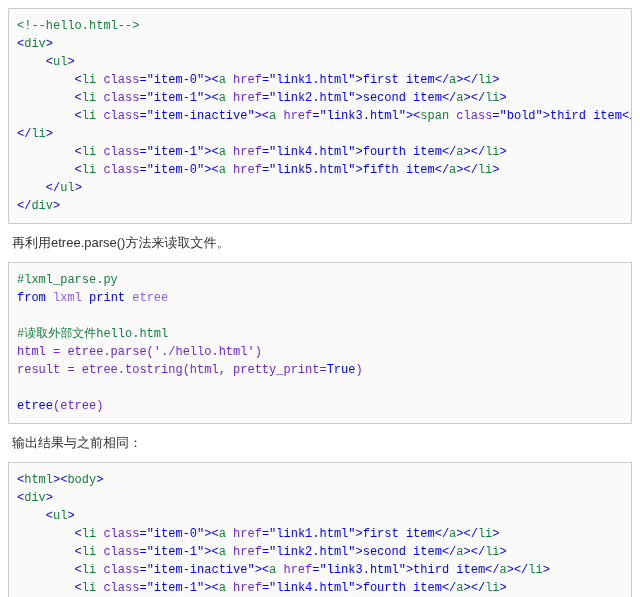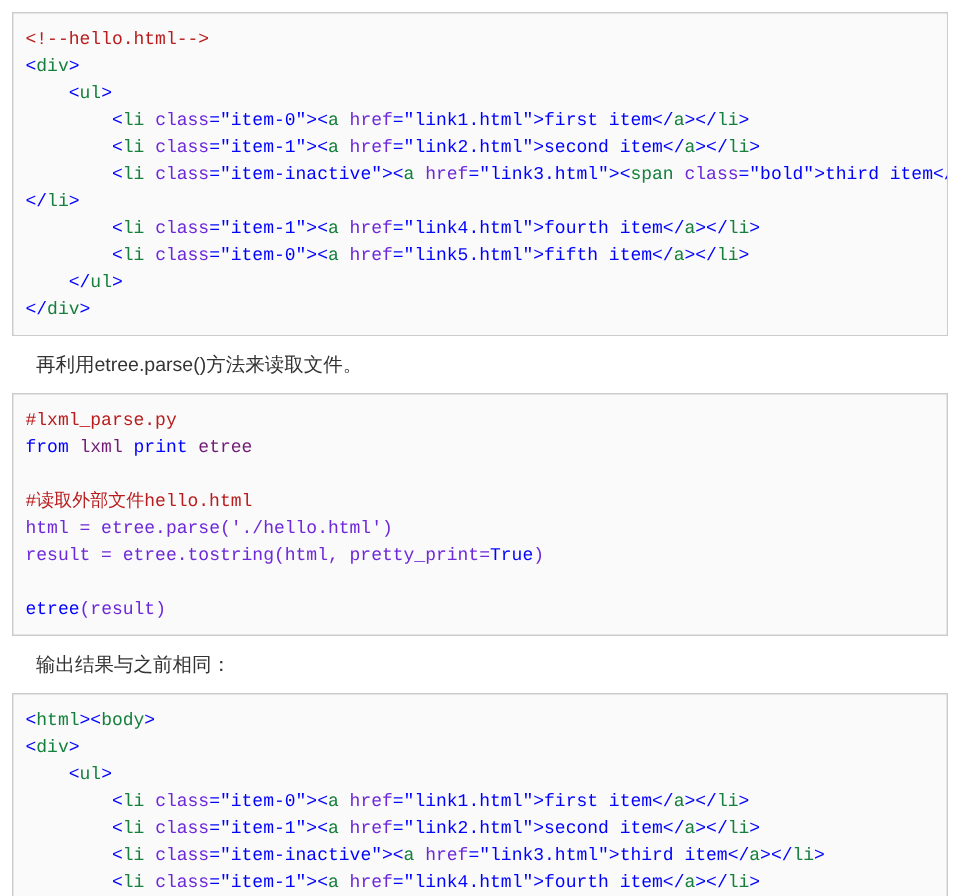--- a/index.html
+++ b/index.html
@@ -1,22 +1,22 @@
 <!DOCTYPE html>
 <html><head>
 <meta charset="utf-8">
 <style>
 body{margin:0;padding:8px;font-family:Arial,sans-serif;font-size:12px;background:#fff;width:640px;box-sizing:border-box}
 .code-block{border:1px solid #ccc;background:#fafafa;padding:8px;margin-bottom:10px;font-family:'Courier New',monospace;font-size:12px;line-height:1.5;white-space:pre;overflow-x:auto}
-.prose{margin:10px 16px;color:#333;font-size:13px}
-.c-green{color:#b91c1c}
+.prose{margin:10px 4px;color:#333;font-size:13px}
+.c-green{color:#15803d}
 .c-blue{color:#0000ff}
 .c-red{color:#6d28d9}
 .c-brown{color:#15803d}
-.c-black{color:#701a75}
+.c-black{color:#8b5cf6}
 </style>
 </head>
 <body>
 
 <div class="code-block"><span class="c-green">&lt;!--hello.html--&gt;</span>
 <span class="c-blue">&lt;</span><span class="c-brown">div</span><span class="c-blue">&gt;</span>
 <span class="c-blue">    &lt;</span><span class="c-brown">ul</span><span class="c-blue">&gt;</span>
 <span class="c-blue">        &lt;</span><span class="c-brown">li</span><span> </span><span class="c-red">class</span><span class="c-blue">="item-0"&gt;&lt;</span><span class="c-brown">a</span><span> </span><span class="c-red">href</span><span class="c-blue">="link1.html"&gt;first item&lt;/</span><span class="c-brown">a</span><span class="c-blue">&gt;&lt;/</span><span class="c-brown">li</span><span class="c-blue">&gt;</span>
 <span class="c-blue">        &lt;</span><span class="c-brown">li</span><span> </span><span class="c-red">class</span><span class="c-blue">="item-1"&gt;&lt;</span><span class="c-brown">a</span><span> </span><span class="c-red">href</span><span class="c-blue">="link2.html"&gt;second item&lt;/</span><span class="c-brown">a</span><span class="c-blue">&gt;&lt;/</span><span class="c-brown">li</span><span class="c-blue">&gt;</span>
 <span class="c-blue">        &lt;</span><span class="c-brown">li</span><span> </span><span class="c-red">class</span><span class="c-blue">="item-inactive"&gt;&lt;</span><span class="c-brown">a</span><span> </span><span class="c-red">href</span><span class="c-blue">="link3.html"&gt;&lt;</span><span class="c-brown">span</span><span> </span><span class="c-red">class</span><span class="c-blue">="bold"&gt;third item&lt;/</span>
@@ -28,21 +28,21 @@
 
 <p class="prose">再利用etree.parse()方法来读取文件。</p>
 
 <div class="code-block"><span class="c-green">#lxml_parse.py</span>
 <span class="c-blue">from</span><span class="c-black"> lxml </span><span class="c-blue">print</span><span class="c-black"> etree</span>
 
 <span class="c-green">#读取外部文件hello.html</span>
 <span class="c-red">html = etree.parse('./hello.html')</span>
 <span class="c-red">result = etree.tostring(html, pretty_print=</span><span class="c-blue">True</span><span class="c-red">)</span>
 
-<span class="c-blue">etree</span><span class="c-red">(result)</span></div>
+<span class="c-blue">etree</span><span class="c-red">(etree)</span></div>
 
 <p class="prose">输出结果与之前相同：</p>
 
 <div class="code-block"><span class="c-blue">&lt;</span><span class="c-brown">html</span><span class="c-blue">&gt;&lt;</span><span class="c-brown">body</span><span class="c-blue">&gt;</span>
 <span class="c-blue">&lt;</span><span class="c-brown">div</span><span class="c-blue">&gt;</span>
 <span class="c-blue">    &lt;</span><span class="c-brown">ul</span><span class="c-blue">&gt;</span>
 <span class="c-blue">        &lt;</span><span class="c-brown">li</span><span> </span><span class="c-red">class</span><span class="c-blue">="item-0"&gt;&lt;</span><span class="c-brown">a</span><span> </span><span class="c-red">href</span><span class="c-blue">="link1.html"&gt;first item&lt;/</span><span class="c-brown">a</span><span class="c-blue">&gt;&lt;/</span><span class="c-brown">li</span><span class="c-blue">&gt;</span>
 <span class="c-blue">        &lt;</span><span class="c-brown">li</span><span> </span><span class="c-red">class</span><span class="c-blue">="item-1"&gt;&lt;</span><span class="c-brown">a</span><span> </span><span class="c-red">href</span><span class="c-blue">="link2.html"&gt;second item&lt;/</span><span class="c-brown">a</span><span class="c-blue">&gt;&lt;/</span><span class="c-brown">li</span><span class="c-blue">&gt;</span>
 <span class="c-blue">        &lt;</span><span class="c-brown">li</span><span> </span><span class="c-red">class</span><span class="c-blue">="item-inactive"&gt;&lt;</span><span class="c-brown">a</span><span> </span><span class="c-red">href</span><span class="c-blue">="link3.html"&gt;third item&lt;/</span><span class="c-brown">a</span><span class="c-blue">&gt;&lt;/</span><span class="c-brown">li</span><span class="c-blue">&gt;</span>
 <span class="c-blue">        &lt;</span><span class="c-brown">li</span><span> </span><span class="c-red">class</span><span class="c-blue">="item-1"&gt;&lt;</span><span class="c-brown">a</span><span> </span><span class="c-red">href</span><span class="c-blue">="link4.html"&gt;fourth item&lt;/</span><span class="c-brown">a</span><span class="c-blue">&gt;&lt;/</span><span class="c-brown">li</span><span class="c-blue">&gt;</span>

